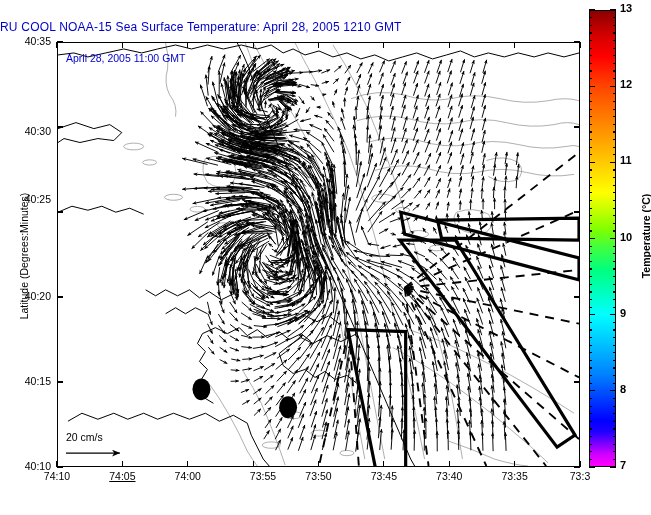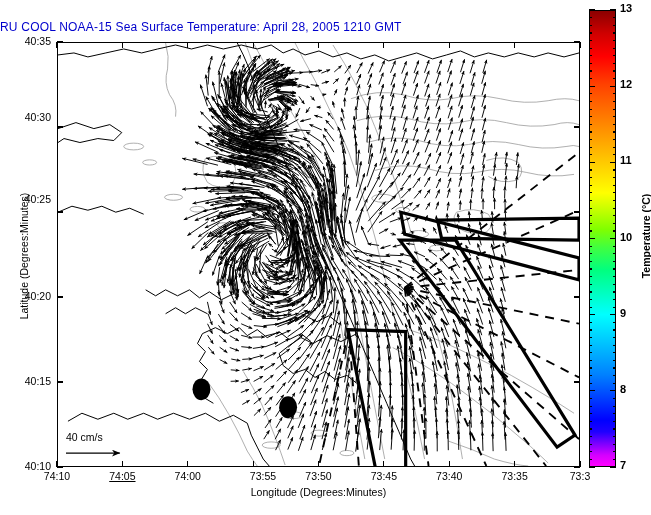--- a/index.html
+++ b/index.html
@@ -1753,23 +1753,24 @@
         <ellipse cx="144" cy="348" rx="9" ry="11"></ellipse>
         <ellipse cx="231" cy="366" rx="9" ry="11"></ellipse>
       </g>
 
       <g>
         <line x1="8" y1="412" x2="62" y2="412" stroke="#000" stroke-width="1.3" marker-end="url(#ahb)"></line>
       </g>
     </svg>
 
     <div id="annot">
+      <div>April 28, 2005 11:00 GMT</div>
     </div>
 
-    <div style="position:absolute;left:8px;top:388px;font-size:10.5px;color:#000;">40 cm/s</div>
+    <div style="position:absolute;left:8px;top:388px;font-size:10.5px;color:#000;">20 cm/s</div>
   </div>
 
   <div id="ticklayer">
       <div class="tick x" style="left: 56.4px; top: 42px;"></div>
       <div class="tick x" style="left: 56.4px; top: 461px;"></div>
       <div class="xlab" style="left: 57px;">74:10</div>
       <div class="tick x" style="left: 121.775px; top: 42px;"></div>
       <div class="tick x" style="left: 121.775px; top: 461px;"></div>
       <div class="xlab" style="left: 122.375px; text-decoration: underline;">74:05</div>
       <div class="tick x" style="left: 187.15px; top: 42px;"></div>
@@ -1791,36 +1792,35 @@
       <div class="tick x" style="left: 514.025px; top: 461px;"></div>
       <div class="xlab" style="left: 514.625px;">73:35</div>
       <div class="tick x" style="left: 579.4px; top: 42px;"></div>
       <div class="tick x" style="left: 579.4px; top: 461px;"></div>
       <div class="xlab" style="left: 580px;">73:3</div>
       <div class="tick y" style="top: 41.4px; left: 57px;"></div>
       <div class="tick y" style="top: 41.4px; left: 574px;"></div>
       <div class="ylab" style="top: 42px;">40:35</div>
       <div class="tick y" style="top: 126.4px; left: 57px;"></div>
       <div class="tick y" style="top: 126.4px; left: 574px;"></div>
-      <div class="ylab" style="top: 118px;">40:30</div>
+      <div class="ylab" style="top: 132px;">40:30</div>
       <div class="tick y" style="top: 211.4px; left: 57px;"></div>
       <div class="tick y" style="top: 211.4px; left: 574px;"></div>
       <div class="ylab" style="top: 200px;">40:25</div>
       <div class="tick y" style="top: 296.4px; left: 57px;"></div>
       <div class="tick y" style="top: 296.4px; left: 574px;"></div>
       <div class="ylab" style="top: 297px;">40:20</div>
       <div class="tick y" style="top: 381.4px; left: 57px;"></div>
       <div class="tick y" style="top: 381.4px; left: 574px;"></div>
       <div class="ylab" style="top: 382px;">40:15</div>
       <div class="tick y" style="top: 466.4px; left: 57px;"></div>
       <div class="tick y" style="top: 466.4px; left: 574px;"></div>
       <div class="ylab" style="top: 467px;">40:10</div>
     </div>
 
-  <div id="xtitle">Longitude (Degrees:Minutes)</div>
   <div id="ytitle">Latitude (Degrees:Minutes)</div>
 
   <div id="cbar"></div>
   <div id="cblayer">
       <div class="cbtick" style="top: 9.4px;"></div>
       <div class="cbtick r" style="top: 9.4px;"></div>
       <div class="cblab" style="top: 10px;">13</div>
       <div class="cbtick" style="top: 85.5667px;"></div>
       <div class="cbtick r" style="top: 85.5667px;"></div>
       <div class="cblab" style="top: 86.1667px;">12</div>

